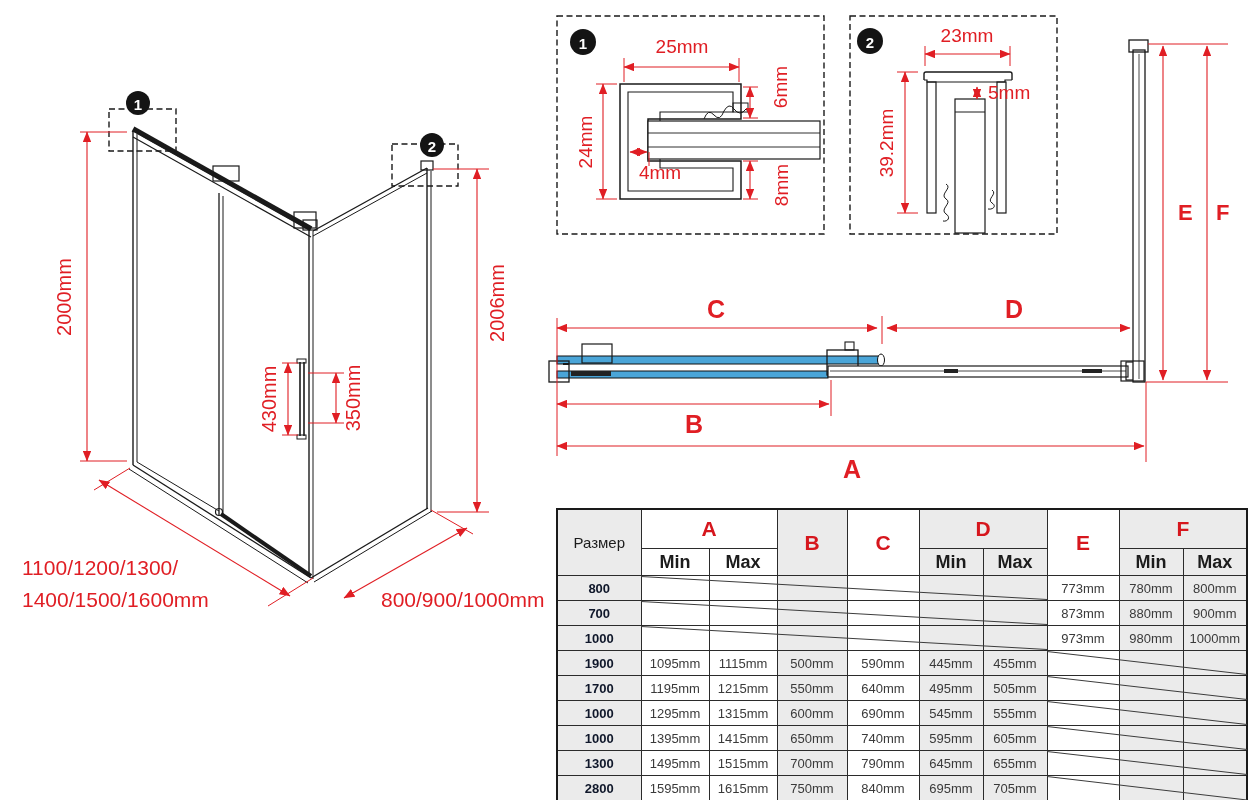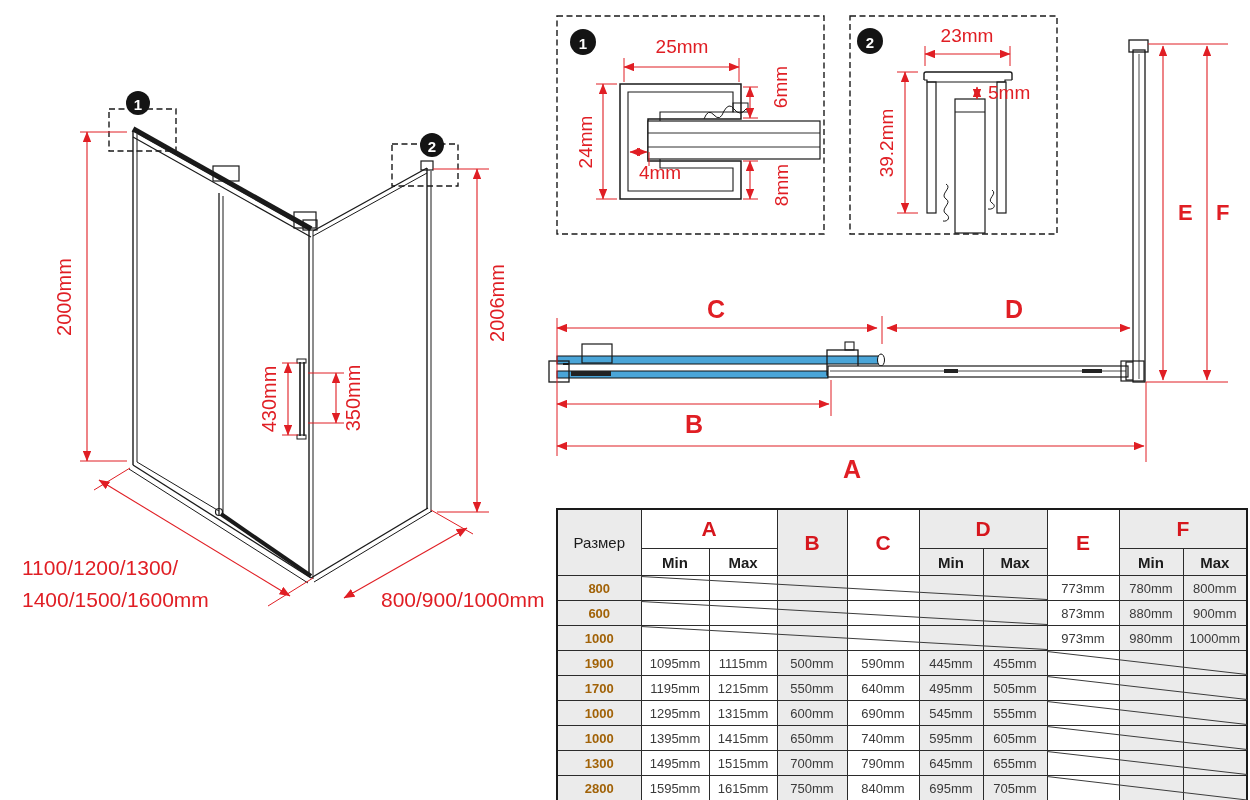--- a/index.html
+++ b/index.html
@@ -17,25 +17,25 @@
   .t21{font-size:21px;}
   .b25{font-size:25px;font-weight:bold;}
   .b22{font-size:22px;font-weight:bold;}
   .bdg{fill:#fff;font-size:15px;font-weight:bold;}
   
   .tblwrap{position:absolute;left:556px;top:508px;width:692px;}
   table.tbl{border-collapse:collapse;table-layout:fixed;width:692px;border:2px solid #1a1a1a;background:#fff;}
   .tbl th,.tbl td{border:1px solid #2b2b2b;text-align:center;vertical-align:middle;
       white-space:nowrap;overflow:hidden;padding:0;color:#1c1c1c;}
   .tbl .hr1 th{height:38px;}
-  .tbl .hr2 th{height:26px;font-size:15px;font-weight:bold;}
+  .tbl .hr2 th{height:26px;font-size:18px;font-weight:bold;}
   .tbl .ltr{font-size:21px;font-weight:bold;color:#d6161d;}
   .tbl .szr{font-size:15px;font-weight:normal;}
   .tbl td{height:24px;font-size:13px;color:#3a3a3a;}
-  .tbl td.lab{font-weight:bold;color:#a16207;margin-left:36px;}
+  .tbl td.lab{font-weight:bold;color:#0f172a;margin-left:36px;}
   .tbl .g{background:#ebebeb;}
   #diag{position:absolute;left:0;top:0;pointer-events:none;}
 </style>
 </head>
 <body>
 
 <div class="screen">
 
 <svg width="1250" height="800" viewBox="0 0 1250 800">
   <defs>
@@ -282,21 +282,21 @@
             <td></td>
             <td class="g"></td>
             <td></td>
             <td class="g"></td>
             <td class="g"></td>
             <td>773mm</td>
             <td class="g">780mm</td>
             <td class="g">800mm</td>
           </tr>
           <tr>
-            <td class="lab g">600</td>
+            <td class="lab g">700</td>
             <td></td>
             <td></td>
             <td class="g"></td>
             <td></td>
             <td class="g"></td>
             <td class="g"></td>
             <td>873mm</td>
             <td class="g">880mm</td>
             <td class="g">900mm</td>
           </tr>

